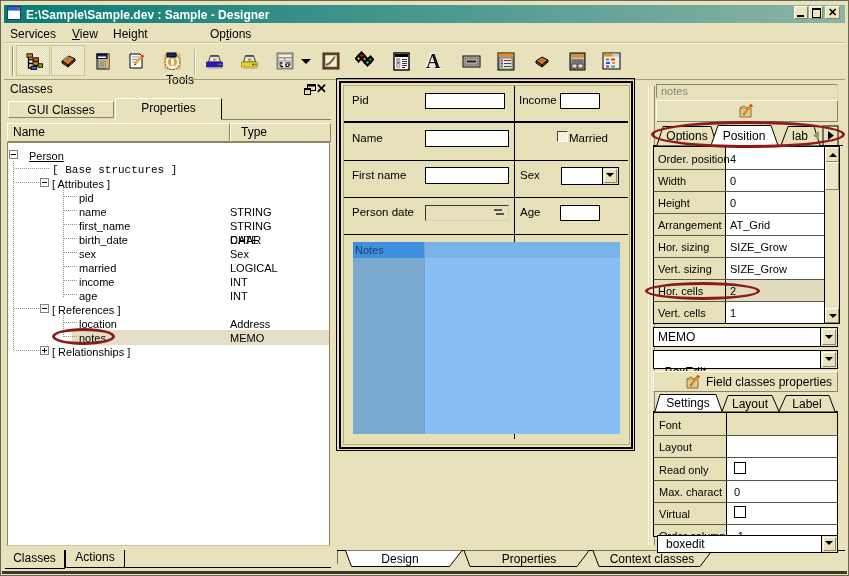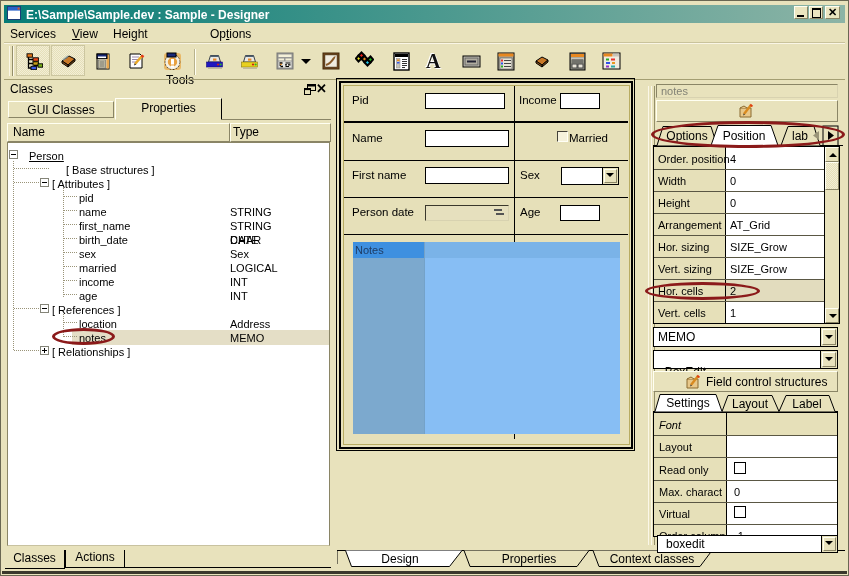--- a/index.html
+++ b/index.html
@@ -208,21 +208,21 @@
   <rect x="0.5" y="4.5" width="6" height="6" fill="#E8E2BC" stroke="#000"></rect>
   <rect x="0.5" y="4.5" width="6" height="1.6" fill="#000"></rect>
 </svg>
 <div class="ab" style="left:316px;top:81px;font-size:13px;font-weight:bold;">✕</div>
 
 <div class="ab raised" style="left:8px;top:101px;width:106px;height:17px;box-sizing:border-box;text-align:center;line-height:16px;font-size:12px;">GUI Classes</div>
 <div class="ab" style="left:115px;top:98px;width:107px;height:22px;box-sizing:border-box;border:1px solid;border-color:#FFFFF6 #000 #E8E2BC #FFFFF6;text-align:center;line-height:19px;font-size:12px;">Properties</div>
 <div class="ab" style="left:222px;top:119px;width:109px;height:1px;background:#8A8566;"></div>
 
 <div class="ab raised" style="left:7px;top:123px;width:223px;height:19px;box-sizing:border-box;background:#E8E2BC;font-size:12px;line-height:17px;padding-left:5px;">Name</div>
-<div class="ab raised" style="left:230px;top:123px;width:101px;height:19px;box-sizing:border-box;background:#E8E2BC;font-size:12px;line-height:17px;padding-left:2px;">Type</div>
+<div class="ab raised" style="left:230px;top:123px;width:101px;height:19px;box-sizing:border-box;background:#E8E2BC;font-size:12px;line-height:17px;padding-left:10px;">Type</div>
 
 <div class="ab" style="left:7px;top:142px;width:323px;height:404px;background:#fff;border:1px solid;border-color:#8A8566 #8A8566 #C8C2A0 #8A8566;box-sizing:border-box;"></div>
 <div id="tree">
 
   <div class="ab" style="left:72px;top:330px;width:257px;height:15px;background:#E4DEC6;"></div>
 
   <div class="ab" style="left:13px;top:160px;width:1px;height:190px;background:repeating-linear-gradient(0deg,#9A9478 0 1px,transparent 1px 2px);"></div>
   <div class="ab" style="left:14px;top:168px;width:36px;height:1px;background:repeating-linear-gradient(90deg,#9A9478 0 1px,transparent 1px 2px);"></div>
   <div class="ab" style="left:14px;top:182px;width:26px;height:1px;background:repeating-linear-gradient(90deg,#9A9478 0 1px,transparent 1px 2px);"></div>
   <div class="ab" style="left:14px;top:308px;width:26px;height:1px;background:repeating-linear-gradient(90deg,#9A9478 0 1px,transparent 1px 2px);"></div>
@@ -248,21 +248,21 @@
     </div>
   <div class="ab" style="left:40px;top:304px;width:9px;height:9px;background:#fff;border:1px solid #848478;box-sizing:border-box;">
       <div class="ab" style="left:1px;top:3px;width:5px;height:1px;background:#000;"></div>
     </div>
   <div class="ab" style="left:40px;top:346px;width:9px;height:9px;background:#fff;border:1px solid #848478;box-sizing:border-box;">
       <div class="ab" style="left:1px;top:3px;width:5px;height:1px;background:#000;"></div>
       <div class="ab" style="left:3px;top:1px;width:1px;height:5px;background:#000;"></div>
     </div>
 
   <div class="ab" style="left:29px;top:150px;text-decoration:underline;">Person</div>
-  <div class="ab" style="left:66px;top:164px;">[ Base structures ]</div>
+  <div class="ab" style="left:52px;top:164px;font-family:Liberation Mono, monospace;">[ Base structures ]</div>
   <div class="ab" style="left:52px;top:178px;">[ Attributes ]</div>
   <div class="ab" style="left:79px;top:192px;">pid</div>
   <div class="ab" style="left:79px;top:206px;">name</div>
   <div class="ab" style="left:79px;top:220px;">first_name</div>
   <div class="ab" style="left:79px;top:234px;">birth_date</div>
   <div class="ab" style="left:79px;top:248px;">sex</div>
   <div class="ab" style="left:79px;top:262px;">married</div>
   <div class="ab" style="left:79px;top:276px;">income</div>
   <div class="ab" style="left:79px;top:290px;">age</div>
   <div class="ab" style="left:52px;top:304px;">[ References ]</div>
@@ -419,21 +419,21 @@
 
   <div class="ab" style="left:653px;top:350px;width:185px;height:19px;box-sizing:border-box;background:#fff;border:1px solid #000;">
       <div class="ab t12" style="left:4px;top:14px;">_BoxEdit</div>
     <div class="ab" style="right:0px;top:0px;width:17px;height:17px;background:#E8E2BC;box-sizing:border-box;border-left:1px solid #000;">
         <div class="ab" style="left:1px;top:1px;right:1px;bottom:1px;border:1px solid;border-color:#FFFFF2 #8A8566 #8A8566 #FFFFF2;"></div>
         <div class="arrD ab" style="left:4px;top:6px;"></div>
       </div>
     </div>
 
   <div class="ab raised" style="left:653px;top:371px;width:185px;height:21px;box-sizing:border-box;background:#E8E2BC;"></div>
-  <div class="ab" style="left:706px;top:375px;font-size:12px;">Field control structures</div>
+  <div class="ab" style="left:706px;top:375px;font-size:12px;">Field classes properties</div>
   <svg class="ab" style="left:686px;top:374px;" width="17" height="16" viewBox="0 0 17 16">
     <path d="M1 5 L12 5 L12 14 L1 14 Z" fill="#E8C88A" stroke="#8A6A30" stroke-width="1"></path>
     <path d="M1 5 L5 3 L8 5" fill="#E8C88A" stroke="#8A6A30" stroke-width="1"></path>
     <path d="M5 11 L12 2" stroke="#D88A20" stroke-width="2.4"></path>
     <path d="M11.2 1.6 L13.4 3.4" stroke="#E04010" stroke-width="2"></path>
     <path d="M4.2 12.6 L6 11.6 L4.6 10.6 Z" fill="#303030"></path>
   </svg>
 
   <svg class="ab" style="left:650px;top:393px;" width="190" height="20" viewBox="0 0 190 20">
     <line x1="3" y1="18.5" x2="188" y2="18.5" stroke="#000"></line>
@@ -447,21 +447,21 @@
 
   <div class="ab" style="left:653px;top:412px;width:185px;height:125px;box-sizing:border-box;border:1px solid #000;background:#fff;overflow:hidden;">
     <div class="ab" style="left:0;top:0;width:72px;height:123px;background:#E6E0B9;"></div>
     <div class="ab" style="left:72px;top:0;width:1px;height:123px;background:#000;"></div>
     <div class="ab" style="left:73px;top:0px;width:110px;height:22px;background:#E6E0B9;"></div>
     <div class="ab" style="left:0px;top:22px;width:183px;height:1px;background:#5A5744;"></div>
     <div class="ab" style="left:0px;top:44px;width:183px;height:1px;background:#5A5744;"></div>
     <div class="ab" style="left:0px;top:67px;width:183px;height:1px;background:#5A5744;"></div>
     <div class="ab" style="left:0px;top:89px;width:183px;height:1px;background:#5A5744;"></div>
     <div class="ab" style="left:0px;top:111px;width:183px;height:1px;background:#5A5744;"></div>
-    <div class="ab" style="left:5px;top:6px;font-style:italic;">Font</div>
+    <div class="ab" style="left:5px;top:6px;">Font</div>
     <div class="ab" style="left:5px;top:28px;">Layout</div>
     <div class="ab" style="left:5px;top:51px;">Read only</div>
     <div class="ab" style="left:80px;top:49px;width:12px;height:12px;background:#fff;border:1px solid #000;box-sizing:border-box;"></div>
     <div class="ab" style="left:5px;top:73px;">Max. charact</div>
     <div class="ab" style="left:80px;top:73px;">0</div>
     <div class="ab" style="left:5px;top:95px;">Virtual</div>
     <div class="ab" style="left:80px;top:93px;width:12px;height:12px;background:#fff;border:1px solid #000;box-sizing:border-box;"></div>
     <div class="ab" style="left:5px;top:117px;">Order column</div>
     <div class="ab" style="left:80px;top:117px;">-1</div>
   </div>

